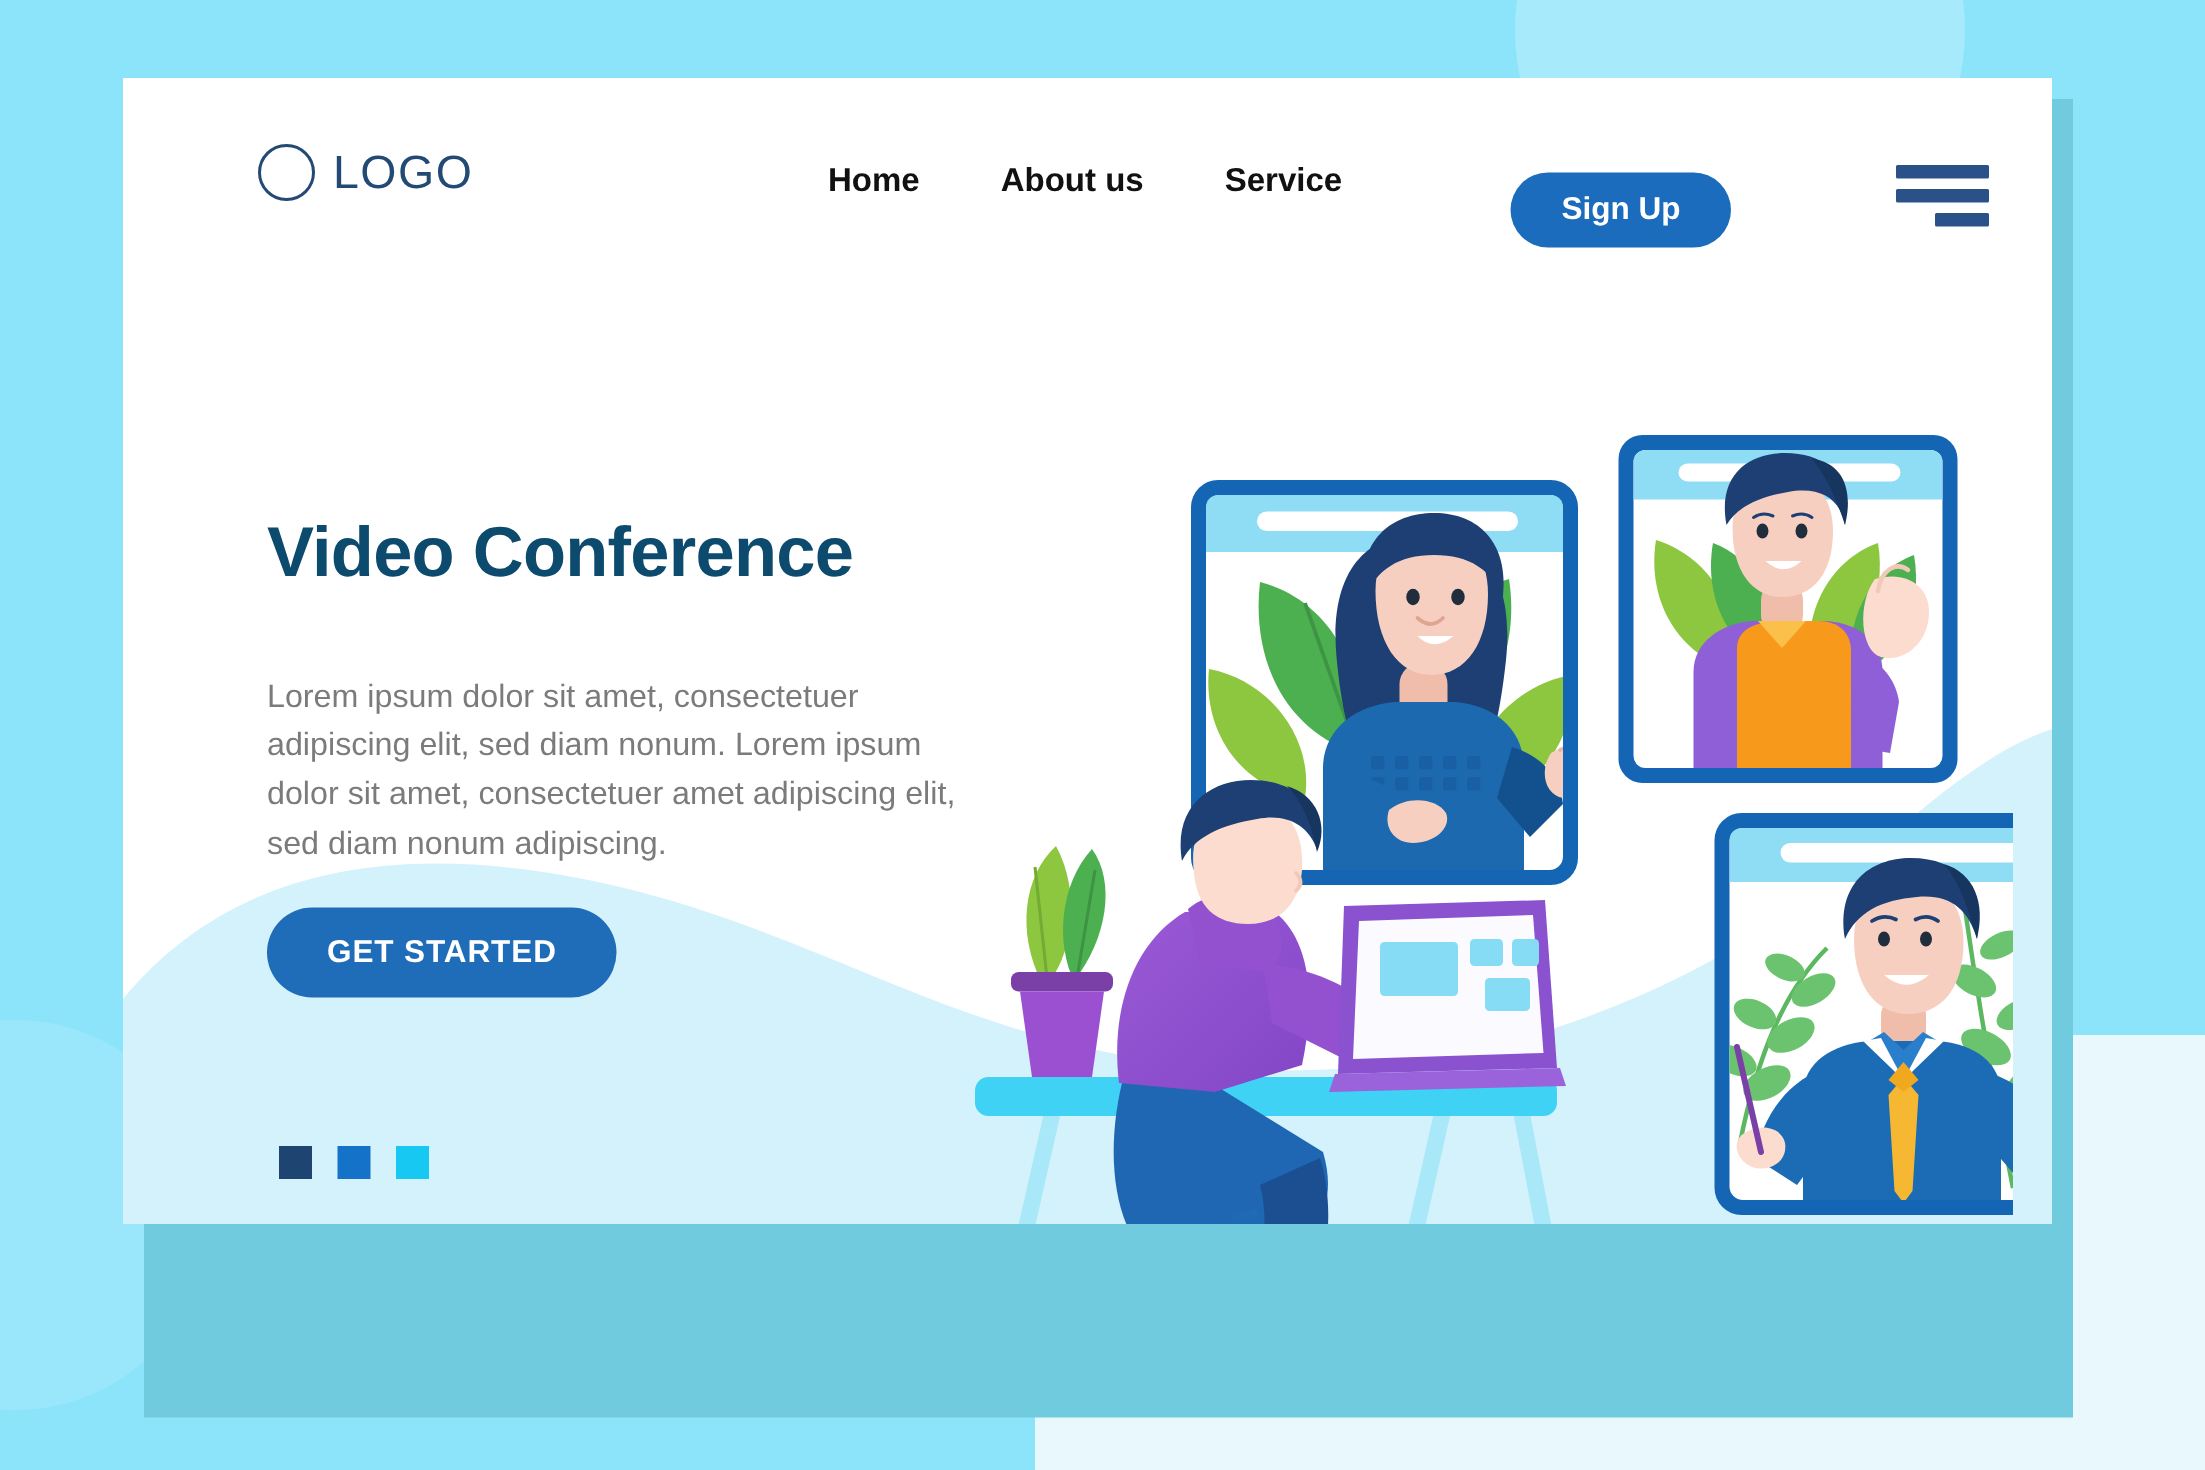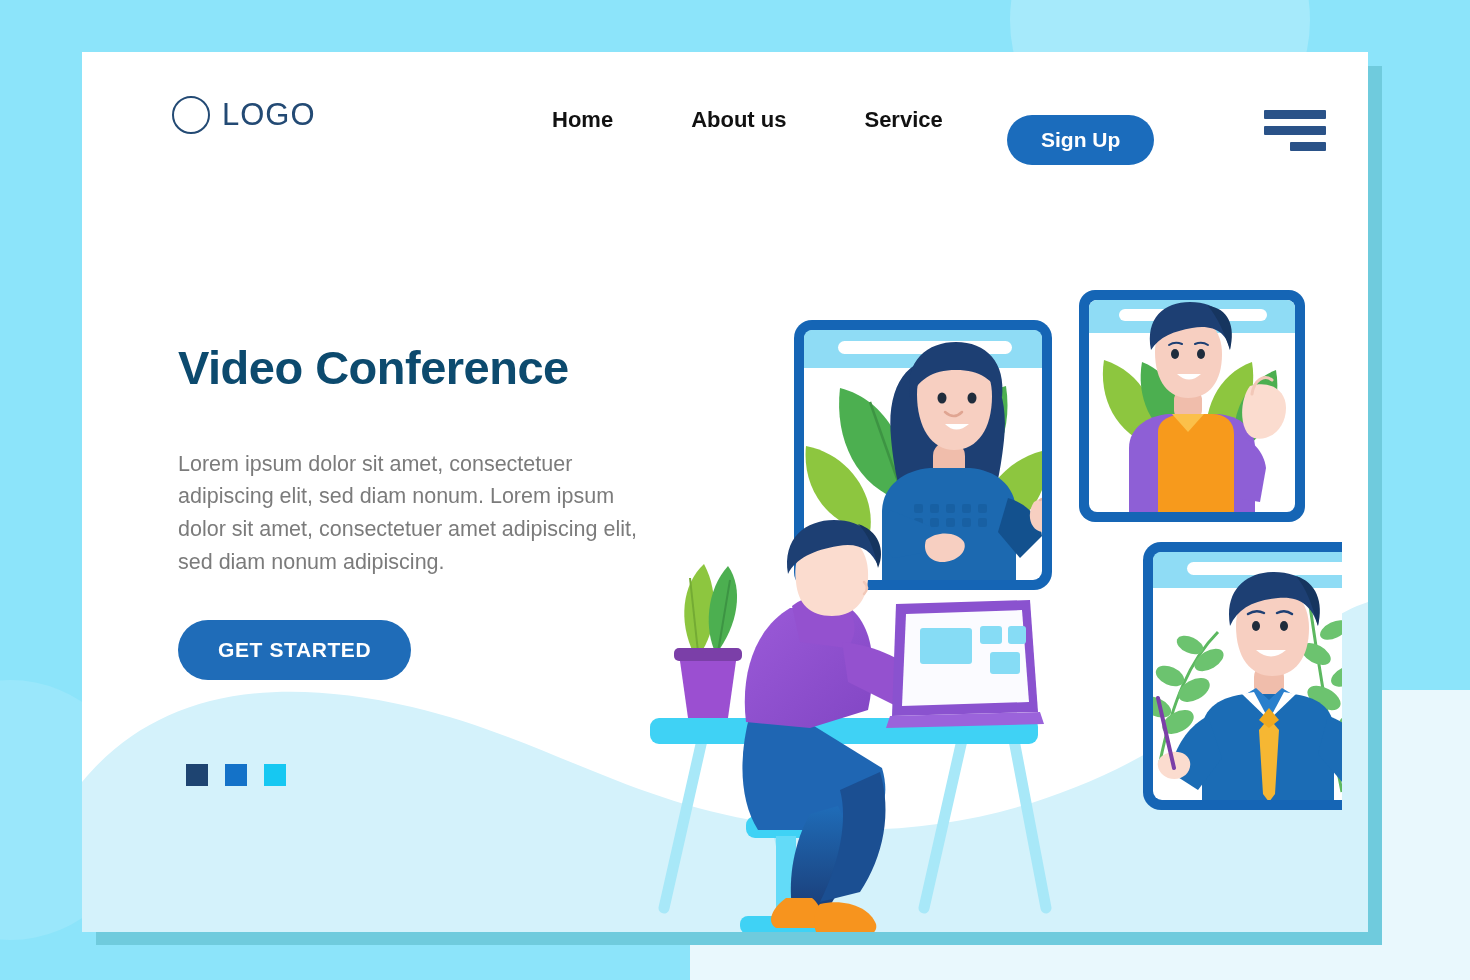--- a/index.html
+++ b/index.html
@@ -25,37 +25,37 @@
     position:absolute; left:-120px; top:680px; width:260px; height:260px;
     background:#9ae7fb; border-radius:50%;
   }
 
   
   .card-shadow {
     position:absolute; left:96px; top:66px; width:1286px; height:879px;
     background:#6fcbdd;
   }
   .card {
-    position:absolute; left:82px; top:52px; width:1286px; height:880px;
+    position:absolute; left:82px; top:52px; width:1286px; height:764px;
     background:#ffffff; overflow:hidden;
   }
 
   
   .wave { position:absolute; left:0; bottom:0; width:1286px; height:330px; }
 
   
   .header {
     position:absolute; left:0; top:0; width:100%; height:160px;
     display:flex; align-items:center; z-index:8;
   }
   .logo { position:absolute; left:90px; top:44px; display:flex; align-items:center; gap:12px; }
   .logo-mark { width:38px; height:38px; border:2px solid #234a74; border-radius:50%; }
   .logo-text { font-size:31px; color:#234a74; letter-spacing:1px; font-weight:400; }
 
-  .nav { position:absolute; left:470px; top:55px; display:flex; align-items:center; gap:78px; }
+  .nav { position:absolute; left:470px; top:55px; display:flex; align-items:center; gap:54px; }
   .nav-item { font-size:22px; font-weight:bold; color:#111; white-space:nowrap; cursor:pointer; }
 
   .signup {
     position:absolute; left:925px; top:50px;
     background:#1b6cbc; color:#fff; font-size:21px; font-weight:bold;
     border:none; border-radius:26px; padding:13px 34px; cursor:pointer;
     font-family:"Liberation Sans", sans-serif;
     margin-top:13px;
   }
 
@@ -66,21 +66,21 @@
   .hamburger span:nth-child(3){ width:36px; margin-left:26px; }
 
   
   .hero { position:absolute; left:96px; top:290px; width:520px; z-index:6; }
   .hero-title { font-size:47px; font-weight:bold; color:#0c4a6e; letter-spacing:-0.5px; line-height:1.1; }
   .hero-desc {
     margin-top:54px; font-size:21.5px; line-height:1.52; color:#7b7b7b;
     width:470px;
   }
   .cta {
-    margin-top:42px; background:#1f6cb8; color:#fff;
+    margin-top:27px; background:#1f6cb8; color:#fff;
     font-size:21px; font-weight:bold; letter-spacing:0.6px;
     border:none; border-radius:30px; padding:18px 40px; cursor:pointer;
     font-family:"Liberation Sans", sans-serif;
   }
   .dots { position:absolute; left:104px; top:712px; display:flex; gap:17px; z-index:6; }
   .dot { width:22px; height:22px; }
 
   
   .illus { position:absolute; left:560px; top:150px; width:700px; height:760px; z-index:5; }
 </style>

